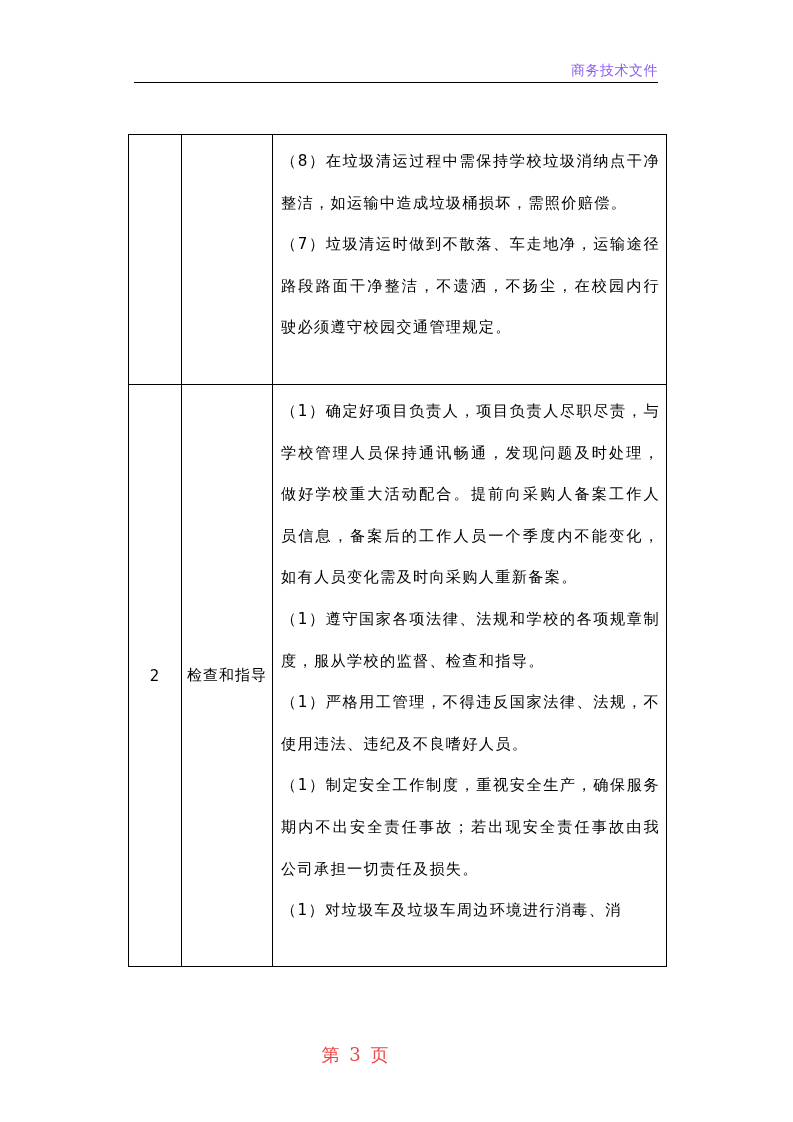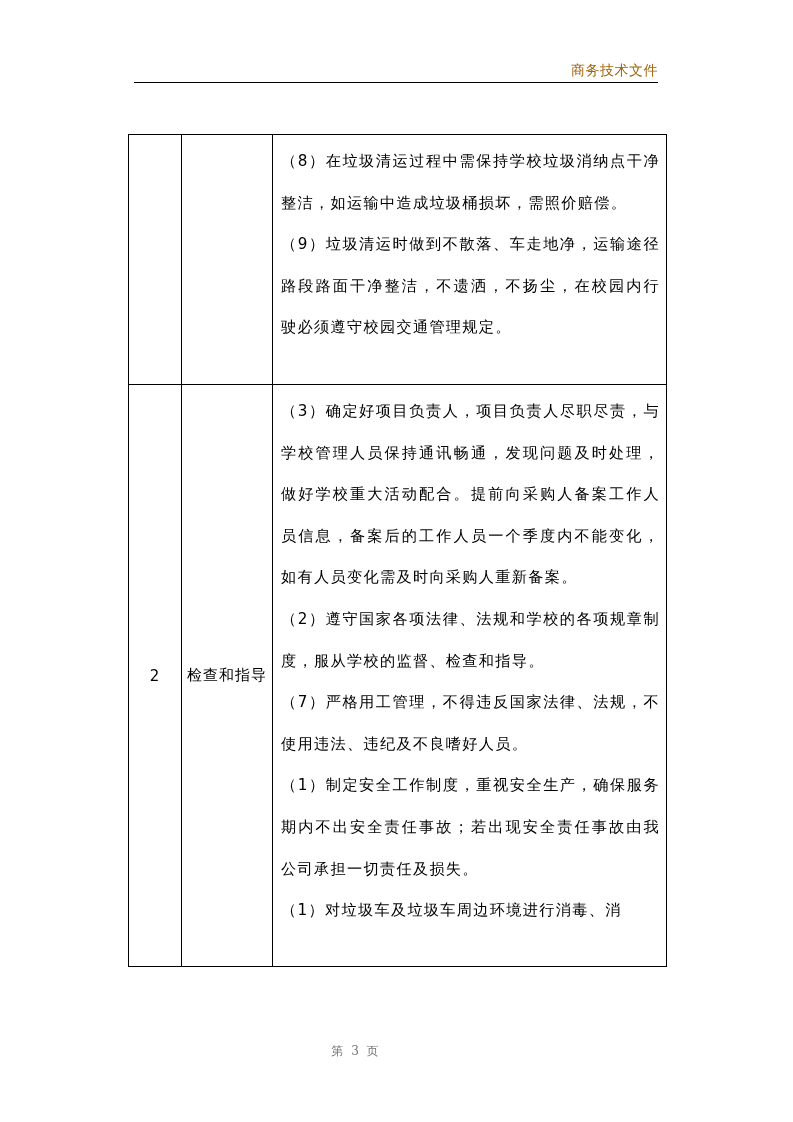--- a/index.html
+++ b/index.html
@@ -1,61 +1,61 @@
 <!DOCTYPE html>
 <html><head>
 <meta charset="utf-8">
 <style>
   html, body { margin: 0; padding: 0; background: #ffffff; }
   body { width: 793px; height: 1122px; position: relative; overflow: hidden;
          font-family: "DejaVu Sans", "Liberation Sans", sans-serif; color: #000; }
-  .header-text { position: absolute; top: 62px; right: 135px; font-size: 14px; color: #a16207; letter-spacing: 0.5px; }
+  .header-text { position: absolute; top: 62px; right: 135px; font-size: 14px; color: #8b5cf6; letter-spacing: 0.5px; }
   .header-rule { position: absolute; top: 82px; left: 134px; width: 524px; height: 1px; background: #000; }
   table.doc { position: absolute; top: 134px; left: 128px; width: 538px; border-collapse: collapse; table-layout: fixed; padding-left: 11px; }
   table.doc td { border: 1.3px solid #000; vertical-align: top; padding: 0; }
   col.c1 { width: 53px; } col.c2 { width: 91px; } col.c3 { width: 394px; }
   .num, .title { vertical-align: middle !important; text-align: center; font-size: 15px; letter-spacing: 1px; }
   .cell-body { padding: 6px 6px 0 8px; font-size: 15.2px; line-height: 41.6px; letter-spacing: 1.3px; text-align: justify; }
   .cell-body p { margin: 0; }
   .row1 td { height: 249px; }
   .row2 td { height: 581px; overflow: hidden; }
   .row2 .cell-body { height: 575px; overflow: hidden; }
-  .footer { position: absolute; top: 1043px; left: 0; width: 710px; text-align: center; font-family: "DejaVu Serif", "Liberation Serif", serif; font-size: 12px; color: #737373; word-spacing: 4px; }
+  .footer { position: absolute; top: 1043px; left: 0; width: 710px; text-align: center; font-family: "DejaVu Serif", "Liberation Serif", serif; font-size: 18px; color: #ef4444; word-spacing: 4px; }
 </style>
 </head>
 <body>
 
 <div class="header-text">商务技术文件</div>
 <div class="header-rule"></div>
 
 <table class="doc">
   <colgroup>
       <col class="c1">
       <col class="c2">
       <col class="c3">
     </colgroup>
   <tbody>
       <tr class="row1">
     <td class="num"></td>
     <td class="title"></td>
     <td>
       <div class="cell-body">
         <p>（8）在垃圾清运过程中需保持学校垃圾消纳点干净整洁，如运输中造成垃圾桶损坏，需照价赔偿。</p>
-        <p>（9）垃圾清运时做到不散落、车走地净，运输途径路段路面干净整洁，不遗洒，不扬尘，在校园内行驶必须遵守校园交通管理规定。</p>
+        <p>（7）垃圾清运时做到不散落、车走地净，运输途径路段路面干净整洁，不遗洒，不扬尘，在校园内行驶必须遵守校园交通管理规定。</p>
       </div>
     </td>
   </tr>
   <tr class="row2">
     <td class="num">2</td>
     <td class="title">检查和指导</td>
     <td>
       <div class="cell-body">
-        <p>（3）确定好项目负责人，项目负责人尽职尽责，与学校管理人员保持通讯畅通，发现问题及时处理，做好学校重大活动配合。提前向采购人备案工作人员信息，备案后的工作人员一个季度内不能变化，如有人员变化需及时向采购人重新备案。</p>
-        <p>（2）遵守国家各项法律、法规和学校的各项规章制度，服从学校的监督、检查和指导。</p>
-        <p>（7）严格用工管理，不得违反国家法律、法规，不使用违法、违纪及不良嗜好人员。</p>
+        <p>（1）确定好项目负责人，项目负责人尽职尽责，与学校管理人员保持通讯畅通，发现问题及时处理，做好学校重大活动配合。提前向采购人备案工作人员信息，备案后的工作人员一个季度内不能变化，如有人员变化需及时向采购人重新备案。</p>
+        <p>（1）遵守国家各项法律、法规和学校的各项规章制度，服从学校的监督、检查和指导。</p>
+        <p>（1）严格用工管理，不得违反国家法律、法规，不使用违法、违纪及不良嗜好人员。</p>
         <p>（1）制定安全工作制度，重视安全生产，确保服务期内不出安全责任事故；若出现安全责任事故由我公司承担一切责任及损失。</p>
         <p>（1）对垃圾车及垃圾车周边环境进行消毒、消</p>
       </div>
     </td>
   </tr>
 </tbody>
   </table>
 
 <div class="footer">第 3 页</div>
 

